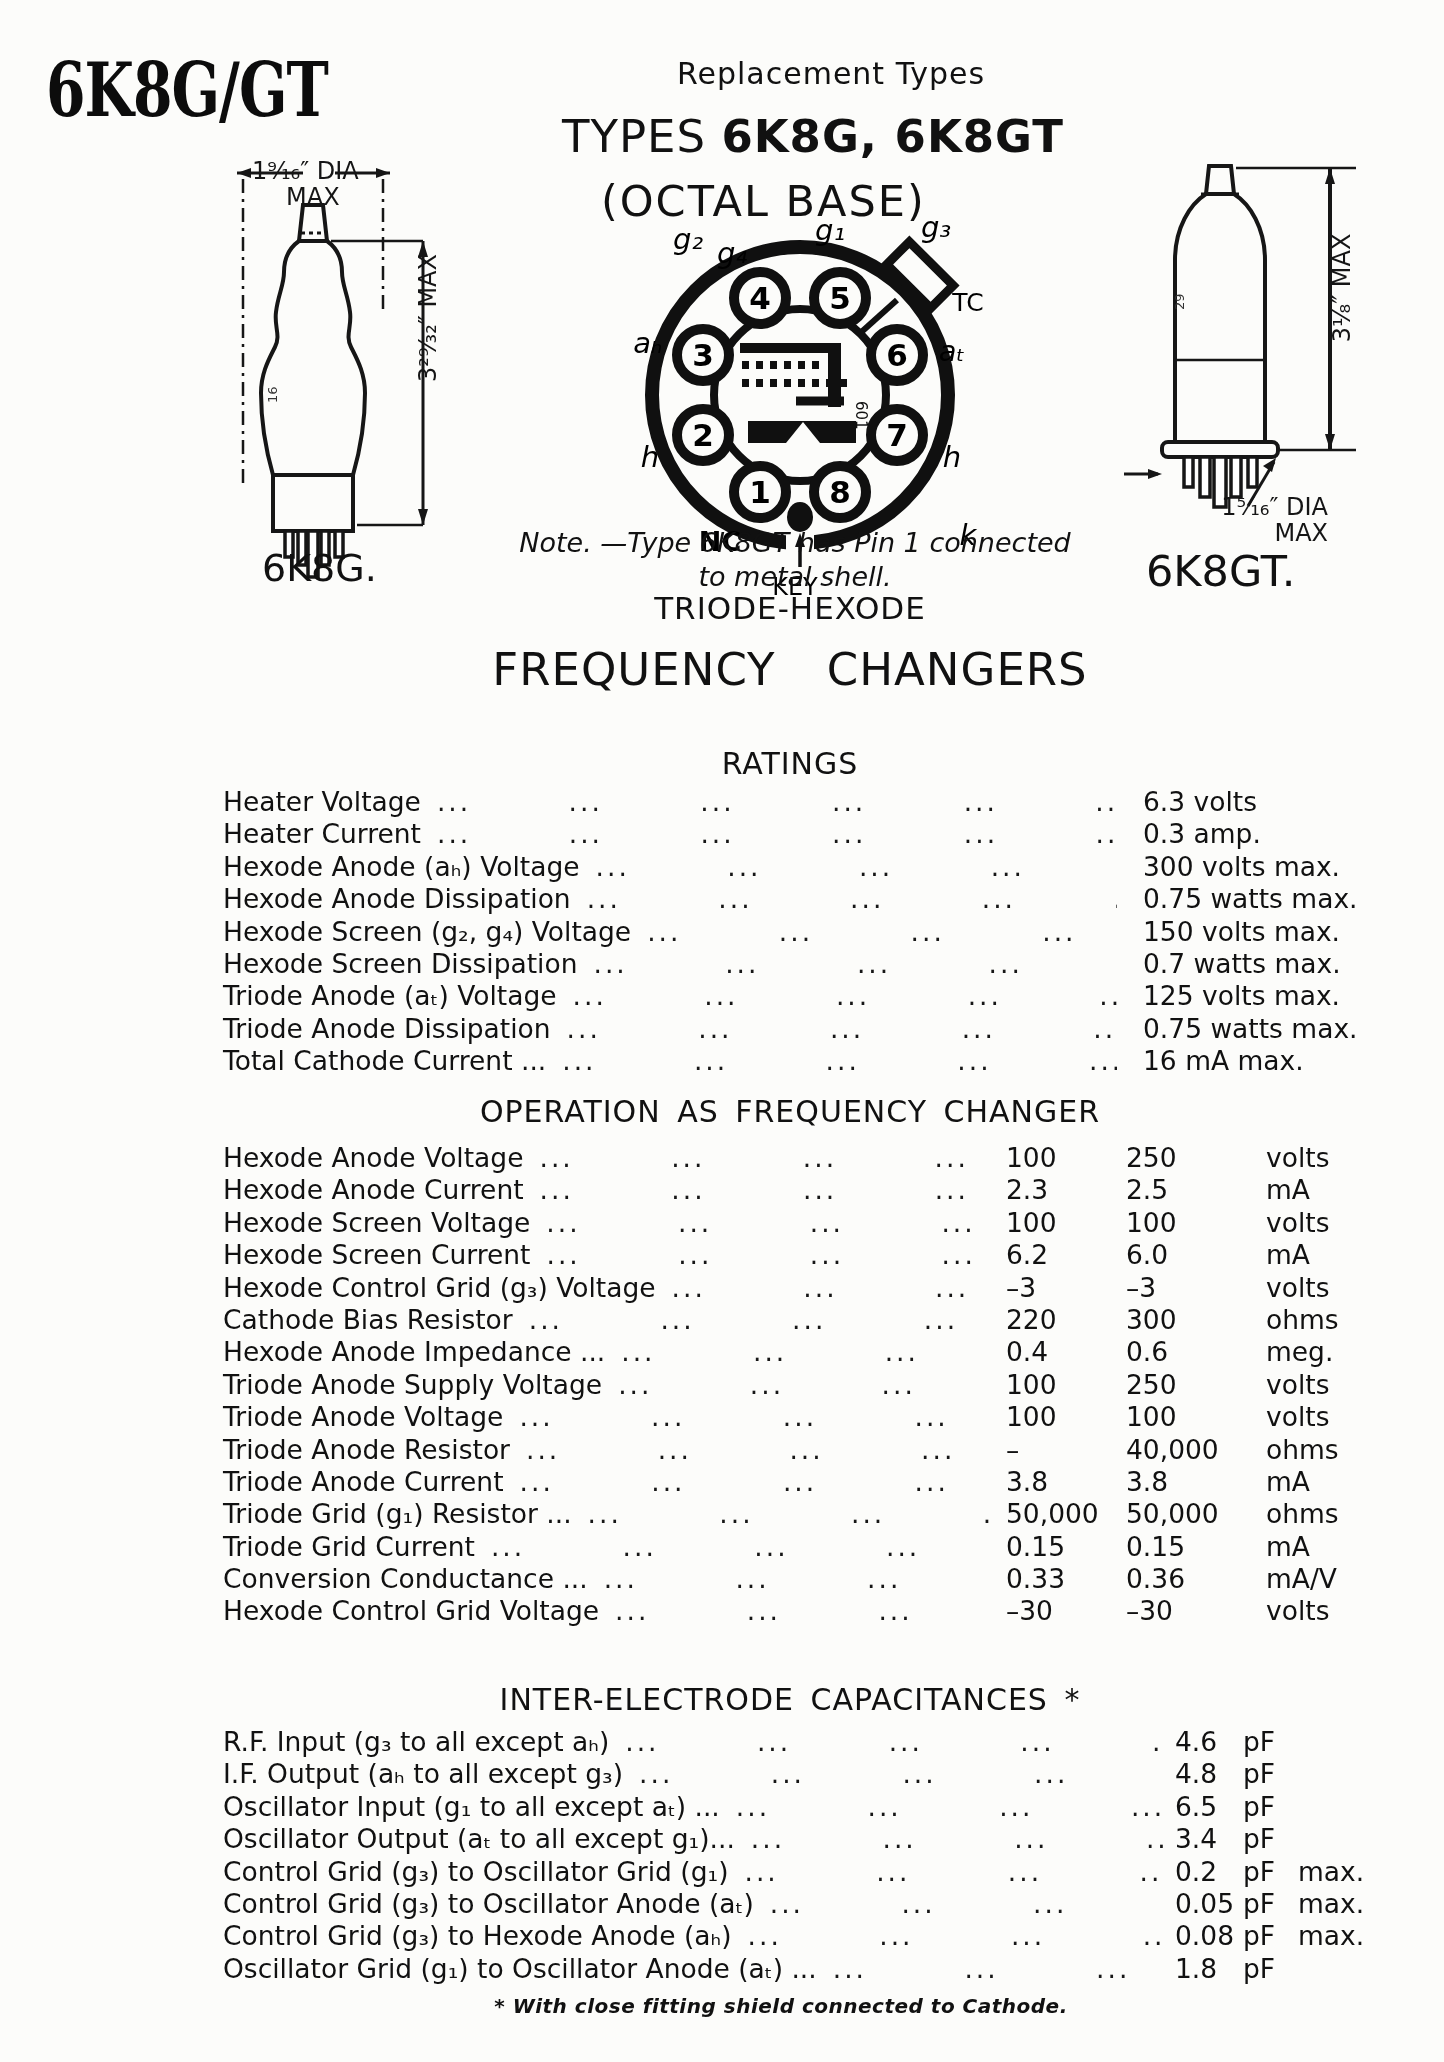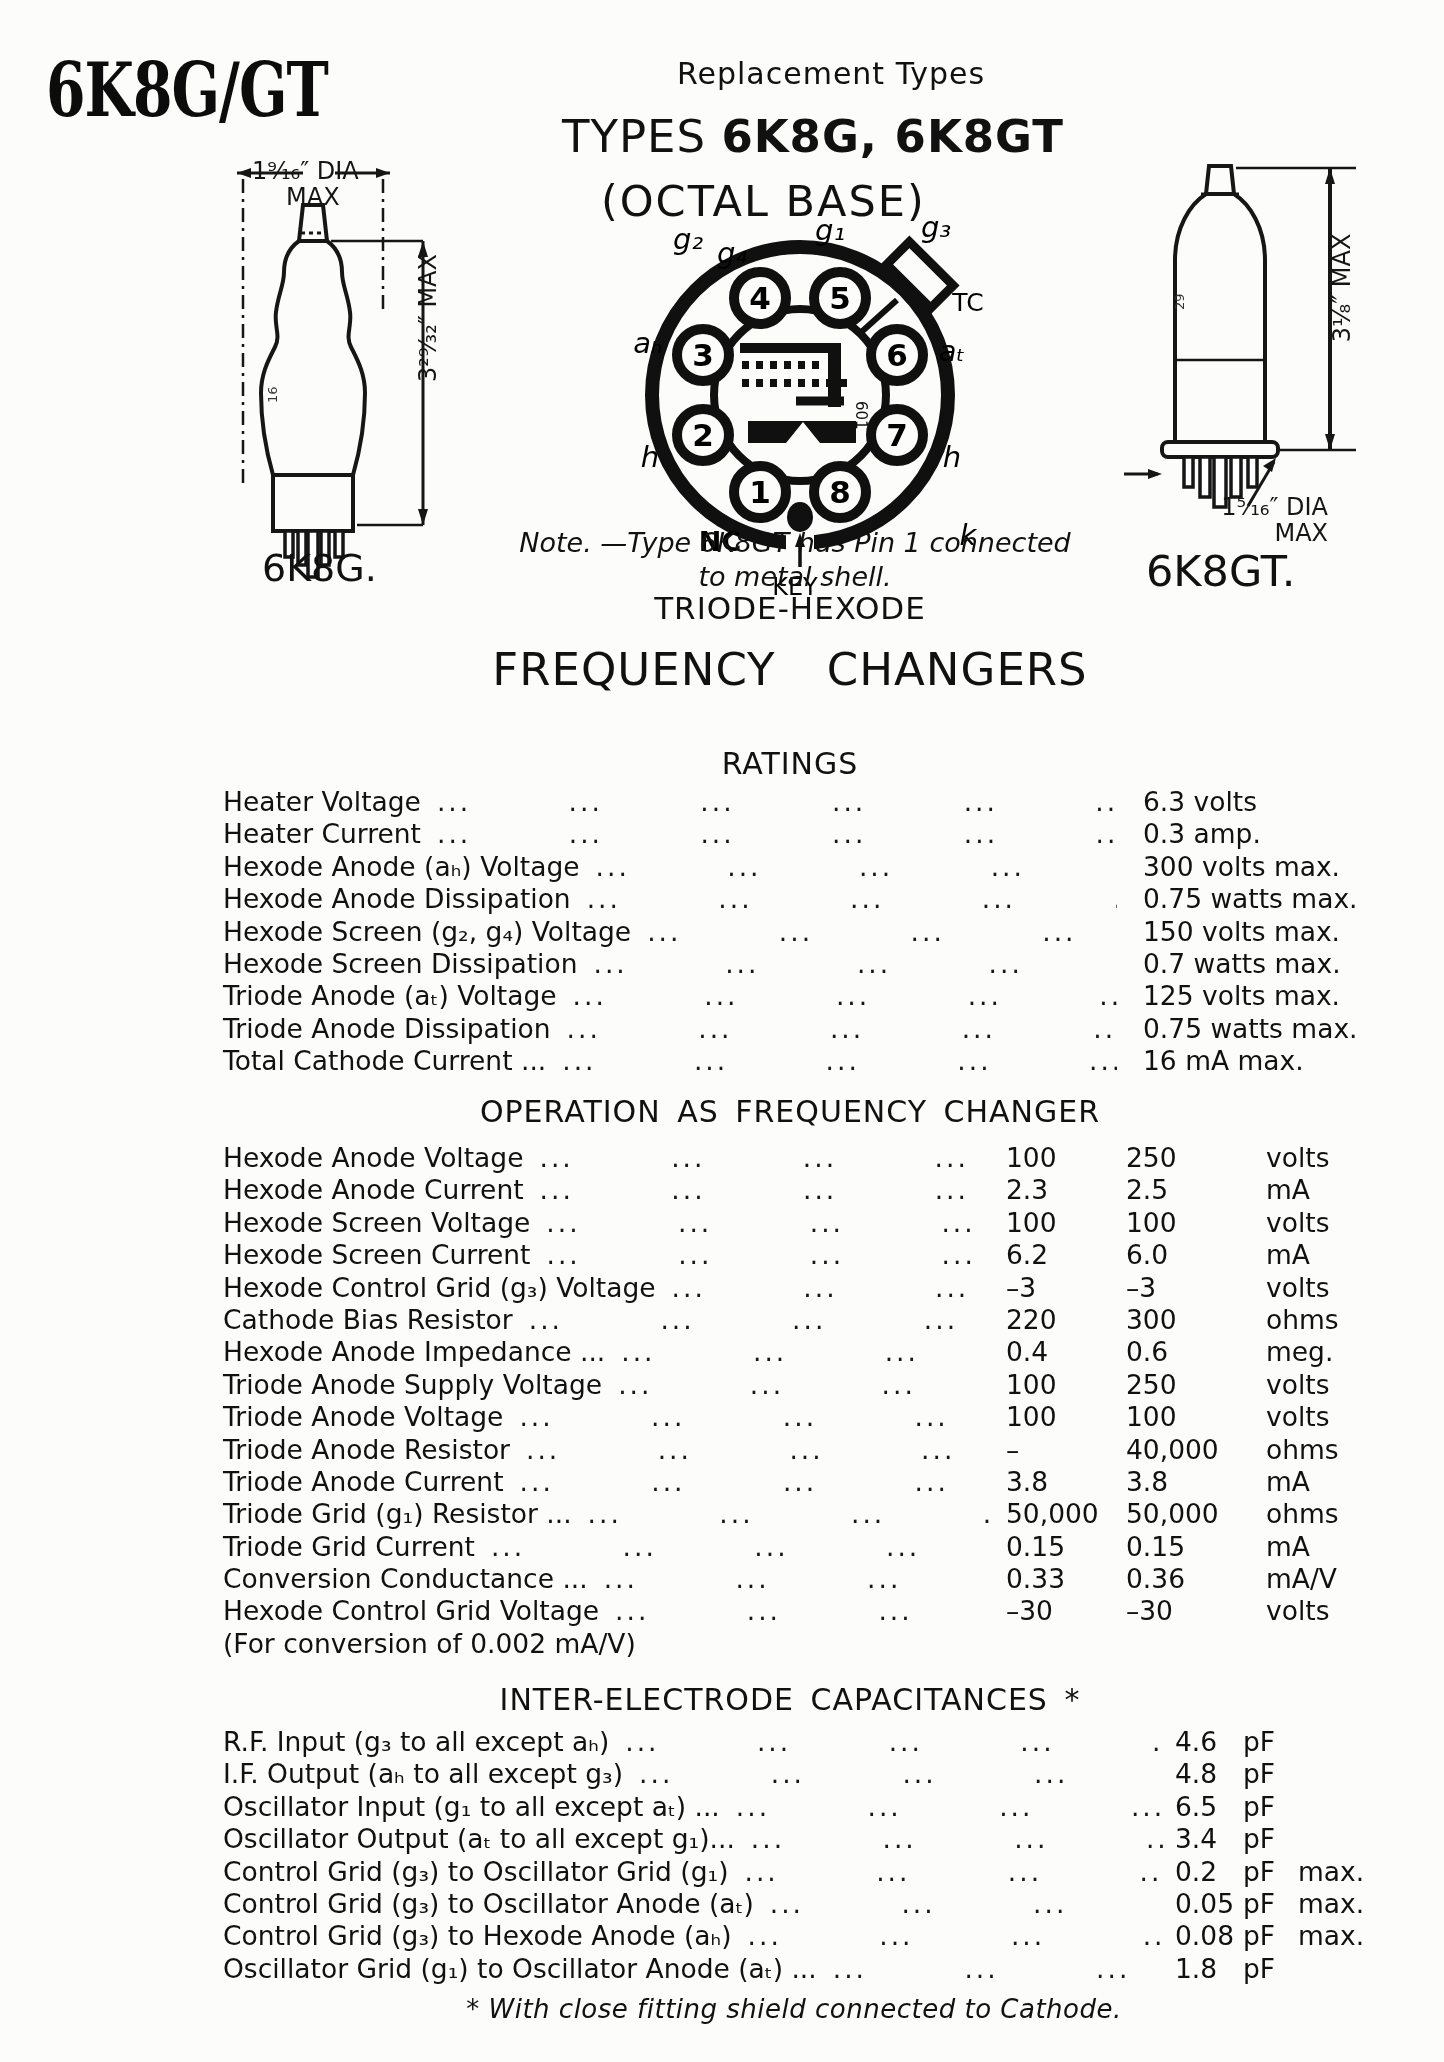--- a/index.html
+++ b/index.html
@@ -56,22 +56,22 @@
   }
   .val-r{flex:0 0 280px;margin-left:16px;}
   .v1{flex:0 0 120px;}
   .v2{flex:0 0 140px;}
   .unit{flex:0 0 157px;}
   .cval{flex:0 0 68px;}
   .cunit{flex:0 0 55px;}
   .cmax{flex:0 0 110px;}
   .op-footnote{left:223px;top:1628px;font-size:26.5px;font-weight:500;}
   .footnote{
-    left:144px;top:1994px;width:1300px;text-align:center;
-    font-style:italic;font-size:26px;font-weight:400;letter-spacing:0.5px;
+    left:131px;top:1994px;width:1300px;text-align:center;
+    font-style:italic;font-size:20px;font-weight:700;letter-spacing:0.5px;
   }
   svg text{font-family:"DejaVu Sans","Liberation Sans",sans-serif;}
 </style>
 </head>
 <body>
 
 <div class="page">
 
   <div class="abs logo">6K8G/GT</div>
 
@@ -427,21 +427,20 @@
   </div>
 
   <div class="row">
     <span class="lbl">Hexode Control Grid Voltage</span>
     <span class="leader"></span>
     <span class="v1">–30</span>
     <span class="v2">–30</span>
     <span class="unit">volts</span>
   </div>
 </div>
-  <div class="abs op-footnote">(For conversion of 0.002 mA/V)</div>
 
   <div class="abs sec sec-cap">INTER-ELECTRODE CAPACITANCES *</div>
   <div class="tbl tbl-cap" id="cap-rows">
   <div class="row">
     <span class="lbl">R.F. Input (g₃ to all except aₕ)</span>
     <span class="leader"></span>
     <span class="cval">4.6</span>
     <span class="cunit">pF</span>
     <span class="cmax"></span>
   </div>

